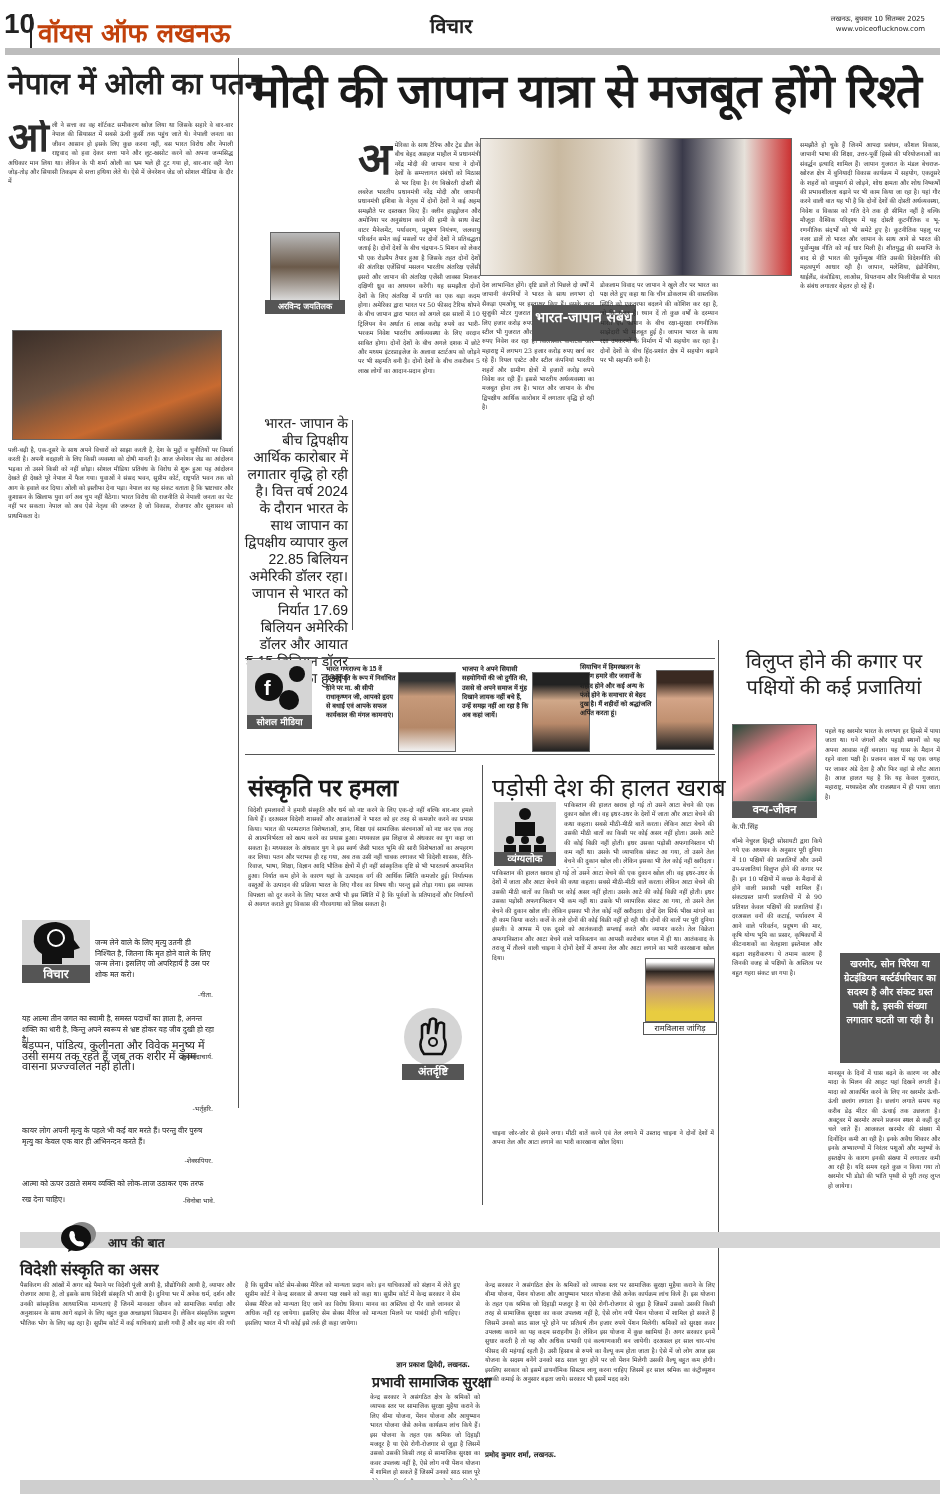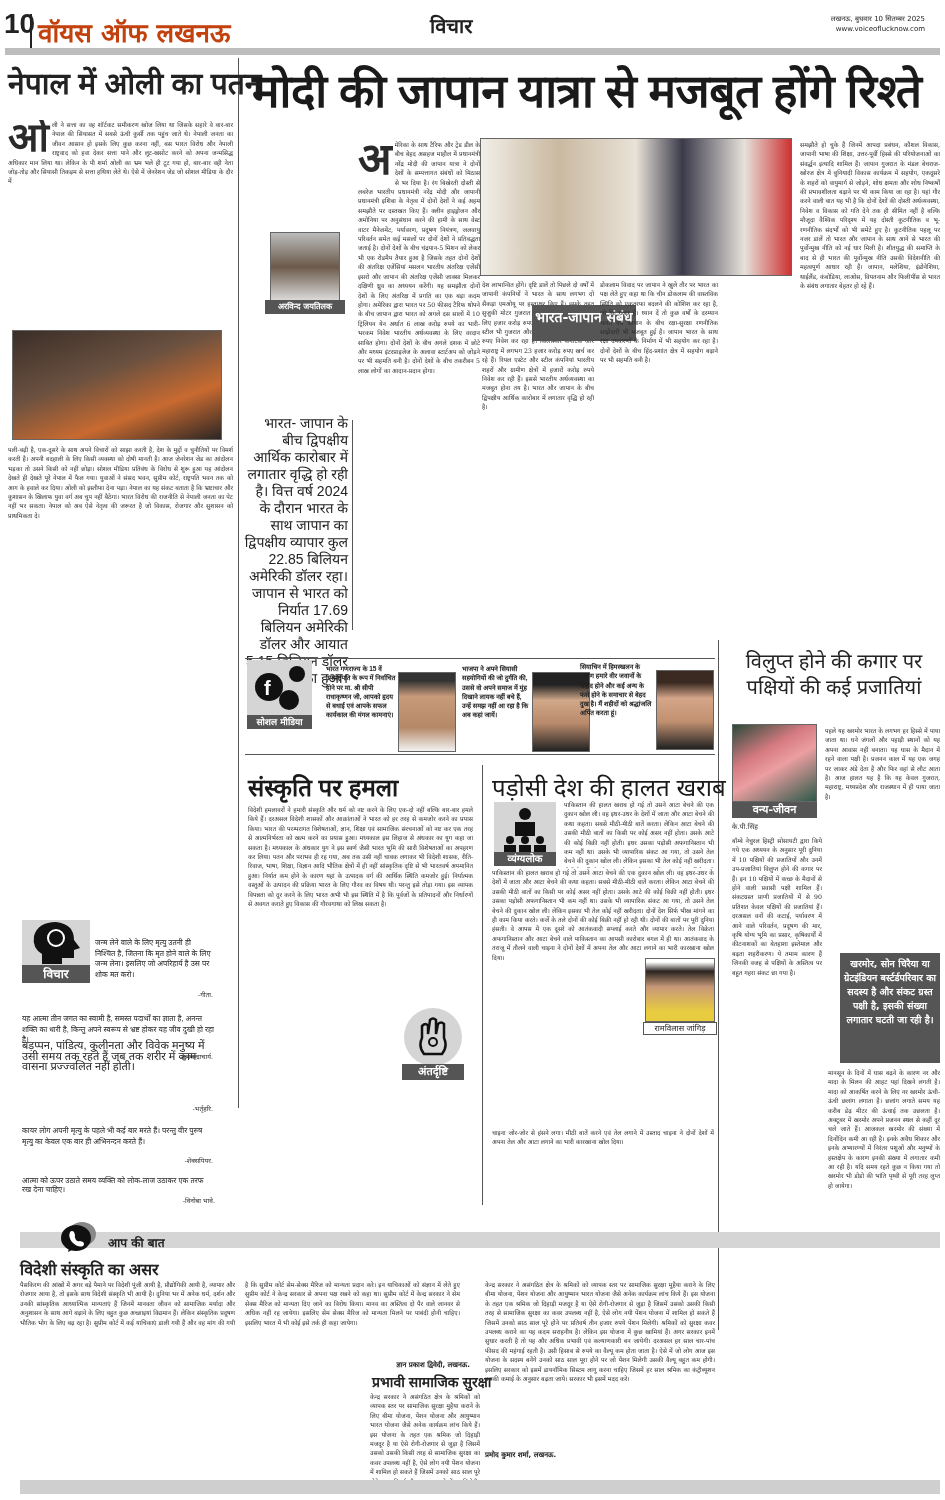--- a/index.html
+++ b/index.html
@@ -140,21 +140,21 @@
 </div>
 <div class="abs capbar" style="left:22px;top:965px;width:68px;height:18px;font-size:12px;line-height:18px">विचार</div>
 <div class="abs" style="left:95px;top:938px;width:118px;font-size:7.5px;line-height:10.5px;color:#222;font-family:'Liberation Sans',sans-serif">जन्म लेने वाले के लिए मृत्यु उतनी ही निश्चित है, जितना कि मृत होने वाले के लिए जन्म लेना। इसलिए जो अपरिहार्य है उस पर शोक मत करो।</div>
 <div class="abs attrib" style="left:150px;top:990px;width:63px">-गीता.</div>
 <div class="abs" style="left:22px;top:1014px;width:192px;font-size:7.5px;line-height:10.5px;color:#222;font-family:'Liberation Sans',sans-serif">यह आत्मा तीन जगत का स्वामी है, समस्त पदार्थों का ज्ञाता है, अनन्त शक्ति का धारी है, किन्तु अपने स्वरूप से भ्रष्ट होकर यह जीव दुखी हो रहा है।</div>
 <div class="abs attrib" style="left:150px;top:1052px;width:63px">-शुभचन्द्राचार्य.</div>
 <div class="abs" style="left:22px;top:1040px;width:192px;font-size:11px;line-height:10.5px;color:#222;font-family:Liberation Sans, sans-serif">बड़प्पन, पांडित्य, कुलीनता और विवेक मनुष्य में उसी समय तक रहते हैं जब तक शरीर में काम वासना प्रज्ज्वलित नहीं होती।</div>
 <div class="abs attrib" style="left:150px;top:1104px;width:63px">-भर्तृहरि.</div>
 <div class="abs" style="left:22px;top:1126px;width:192px;font-size:7.5px;line-height:10.5px;color:#222;font-family:'Liberation Sans',sans-serif">कायर लोग अपनी मृत्यु के पहले भी कई बार मरते हैं। परन्तु वीर पुरुष मृत्यु का केवल एक बार ही अभिनन्दन करते हैं।</div>
 <div class="abs attrib" style="left:150px;top:1156px;width:63px">-शेक्सपियर.</div>
-<div class="abs" style="left:22px;top:1176px;width:192px;font-size:7.5px;line-height:9px;color:#222;font-family:'Liberation Sans',sans-serif">आत्मा को ऊपर उठाते समय व्यक्ति को लोक-लाज उठाकर एक तरफ रख देना चाहिए।</div>
+<div class="abs" style="left:22px;top:1176px;width:192px;font-size:7.5px;line-height:16px;color:#222;font-family:'Liberation Sans',sans-serif">आत्मा को ऊपर उठाते समय व्यक्ति को लोक-लाज उठाकर एक तरफ रख देना चाहिए।</div>
 <div class="abs attrib" style="left:152px;top:1196px;width:63px">-विनोबा भावे.</div>
 
 <div class="abs" style="left:20px;top:1232px;width:920px;height:16px;background:#d5d5d5"></div>
 <div class="abs" style="left:58px;top:1220px;width:40px;height:36px">
   <svg width="40" height="36">
       <ellipse cx="24" cy="14" rx="14" ry="12" fill="#888"></ellipse>
       <ellipse cx="18" cy="18" rx="15" ry="13" fill="#111"></ellipse>
       <path d="M10 32 L12 24 L18 28 Z" fill="#111"></path>
       <path d="M12 12 Q14 10 16 12 L17 15 Q16 17 18 20 Q20 22 22 21 L25 22 Q27 24 25 26 Q20 28 14 22 Q10 17 12 12 Z" fill="#fff"></path>
     </svg>

